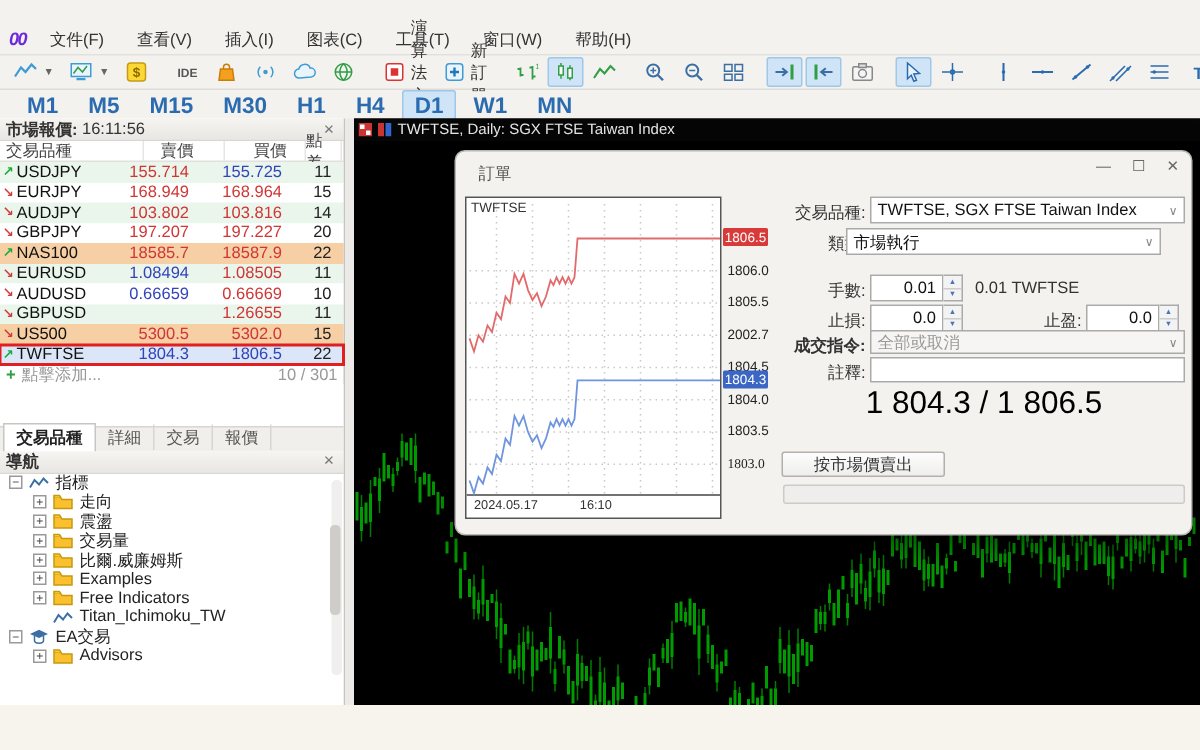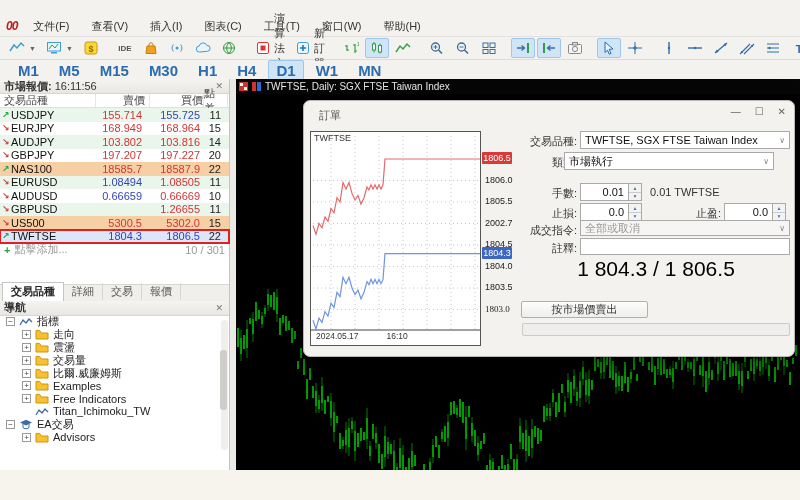--- a/index.html
+++ b/index.html
@@ -1,21 +1,21 @@
 <!DOCTYPE html>
 <html><head>
 <meta charset="utf-8">
 <style>
   html,body{margin:0;padding:0;background:#fff;}
   *{box-sizing:border-box;}
   .app{position:relative;width:800px;height:500px;background:#f4f2ee;overflow:hidden;
        font-family:"Liberation Sans","DejaVu Sans",sans-serif;font-size:11px;color:#222;}
   
   .menubar{position:absolute;left:0;top:16px;width:800px;height:20px;display:flex;align-items:center;background:#f4f2ee;}
-  .logo{font-weight:bold;font-style:italic;color:#b91c1c;margin:0 8px 0 6px;font-size:12px;letter-spacing:-1px;}
+  .logo{font-weight:bold;font-style:italic;color:#6d28d9;margin:0 8px 0 6px;font-size:12px;letter-spacing:-1px;}
   .menu-item{padding:2px 14px 2px 8px;color:#333;cursor:default;}
   
   .toolbar{position:absolute;left:0;top:36px;width:800px;height:24px;display:flex;align-items:center;
            border-top:1px solid #e3e1dd;border-bottom:1px solid #dedcd8;background:#f4f2ee;padding-left:4px;}
   .tbtn{display:flex;align-items:center;gap:3px;padding:2px 3px;margin:0 1px;border:1px solid transparent;border-radius:2px;}
   .tbtn.active{background:#cfe5f7;border-color:#9ec7e8;}
   .tbtn .lbl{color:#333;}
   .tsep{width:1px;height:18px;background:#d5d3cf;margin:0 4px;}
   .dd{font-size:7px;color:#666;margin-left:1px;}
   .icn{display:inline-flex;width:16px;height:14px;align-items:center;justify-content:center;}
@@ -25,22 +25,22 @@
   .tf.active{background:#cfe5f7;border-color:#9ec7e8;}
   
   .leftpanel{position:absolute;left:0;top:79px;width:230px;height:392px;background:#fff;border-right:1px solid #c6c4c0;display:flex;flex-direction:column;}
   .pane-header{height:15px;background:linear-gradient(#f6f4f1,#e9e7e3);border-bottom:1px solid #d8d6d2;display:flex;align-items:center;padding:0 4px;flex:0 0 auto;}
   .pane-header .pt{font-weight:bold;color:#333;}
   .pane-header .time{margin-left:3px;color:#333;}
   .pane-x{margin-left:auto;color:#777;font-size:9px;padding:0 2px;}
   .mw-colhead{display:flex;height:14px;border-bottom:1px solid #e2e0dc;color:#444;flex:0 0 auto;}
   .mw-colhead div{border-right:1px solid #e8e6e2;display:flex;align-items:center;}
   .c-sym{width:96px;padding-left:4px;}
-  .c-bid{width:54px;justify-content:flex-end;padding-right:4px;}
-  .c-ask{width:54px;justify-content:flex-end;padding-right:0;}
+  .c-bid{width:54px;justify-content:flex-end;padding-right:20px;}
+  .c-ask{width:54px;justify-content:flex-end;padding-right:12px;}
   .c-spr{width:24px;justify-content:flex-end;padding-right:3px;}
   .mwrow{display:flex;height:13.5px;align-items:center;position:relative;}
   .mwrow div{height:100%;display:flex;align-items:center;}
   .mwrow .arr{width:11px;justify-content:center;font-size:9px;font-weight:bold;}
   .mwrow .sym{width:85px;color:#111;}
   .mwrow.selected{outline:2px solid #e02020;outline-offset:-1px;z-index:2;}
   .mw-add{display:flex;height:13px;align-items:center;color:#999;padding-left:4px;flex:0 0 auto;}
   .mw-add .plus{color:#2f9e44;font-weight:bold;margin-right:4px;}
   .mw-add .cnt{margin-left:auto;padding-right:4px;color:#999;}
   .mw-space{flex:1 1 auto;background:#fff;}
@@ -916,31 +916,31 @@
 
     <div class="flabel" style="left:383px;top:105px;width:34px;">止盈:</div>
     <div class="finput num" style="left:420px;top:102px;width:49px;">
       <span>0.0</span>
     </div>
     <div class="spin" style="left:469px;top:102px;">
         <span>▲</span>
         <span>▼</span>
       </div>
 
-    <div class="flabel" style="left:193px;top:122px;width:80px;">成交指令:</div>
+    <div class="flabel" style="left:193px;top:122px;width:80px;font-weight:bold;">成交指令:</div>
     <div class="finput combo-dis" style="left:276px;top:119px;width:210px;height:16px;">
       <span>全部或取消</span>
         <span class="chev">∨</span>
     </div>
 
     <div class="flabel" style="left:193px;top:140px;width:80px;">註釋:</div>
     <div class="finput" style="left:276px;top:137px;width:210px;height:17px;">
       <span></span>
     </div>
 
     <div class="bigprice">1 804.3 / 1 806.5</div>
 
-    <div class="obtn" style="left:217px;top:200px;width:127px;">按市場價賣出</div>
+    <div class="obtn" style="left:217px;top:200px;width:109px;">按市場價賣出</div>
     <div class="obar"></div>
   </div>
 
   <div class="bottomstrip"></div>
 </div>
 
 </body></html>

